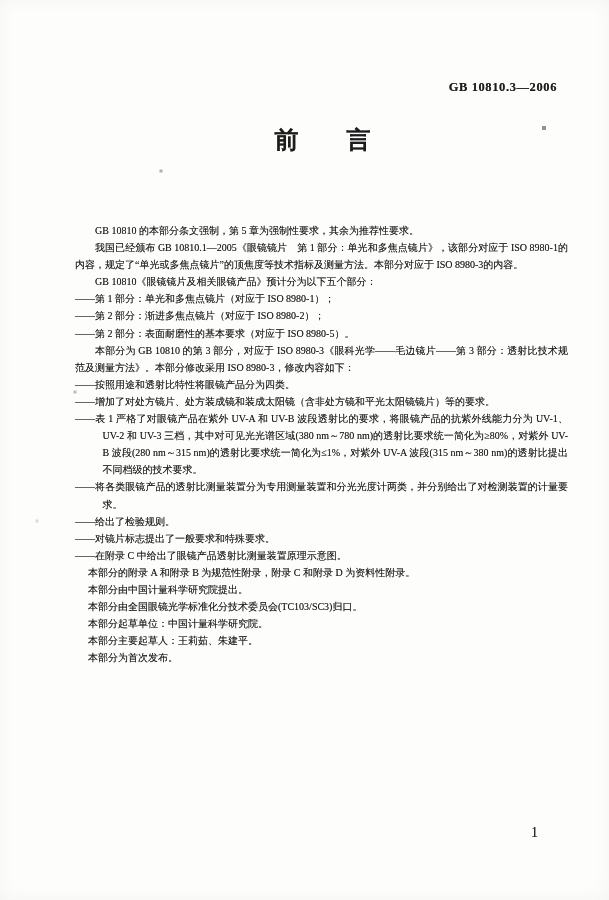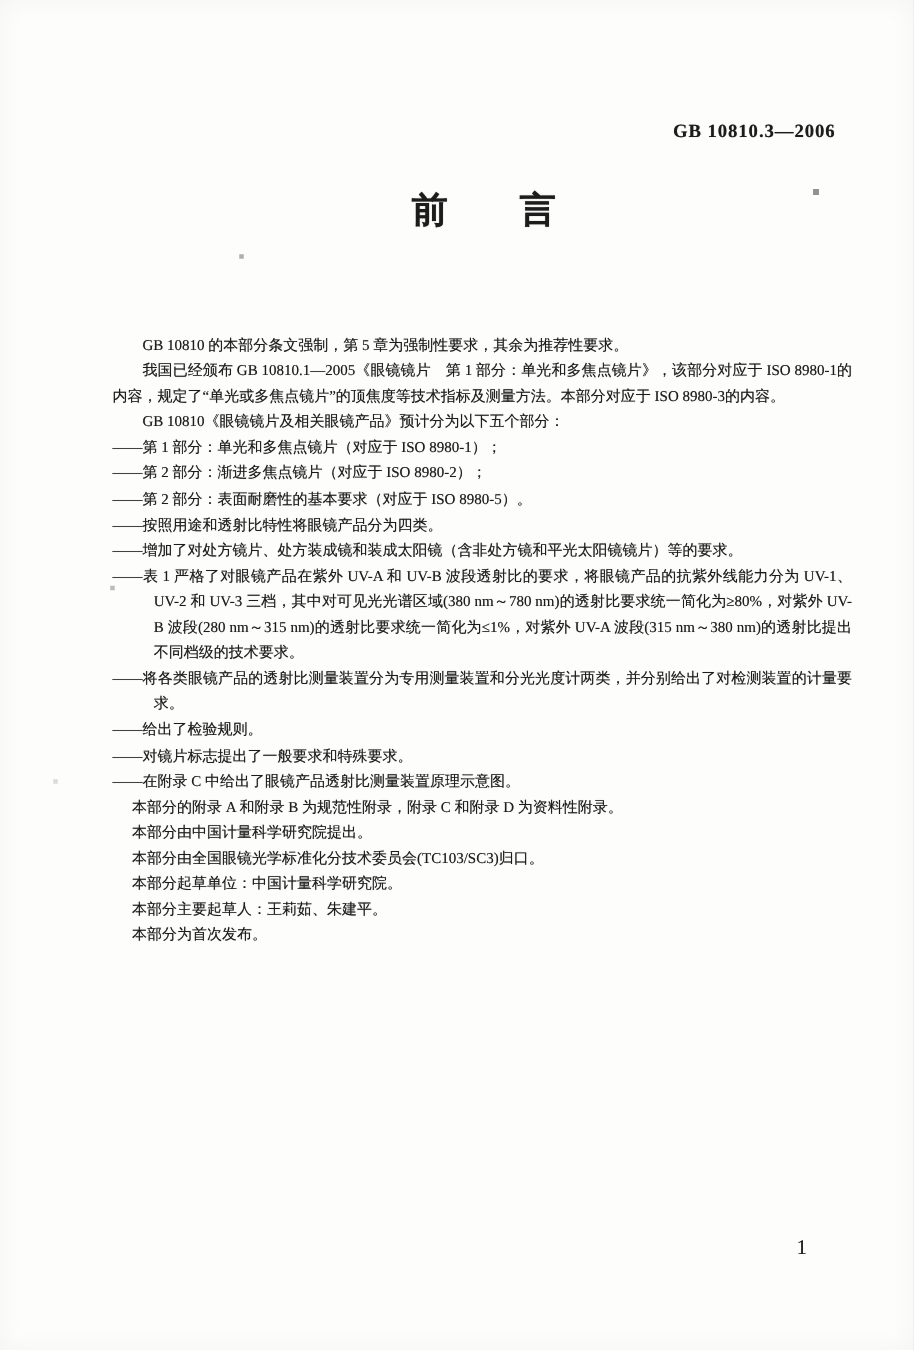--- a/index.html
+++ b/index.html
@@ -64,20 +64,21 @@
   <h1 class="doc-title">前　　言</h1>
 
   <div class="body-text" id="body-text">
 
   <p class="para indent">GB 10810 的本部分条文强制，第 5 章为强制性要求，其余为推荐性要求。</p>
       <p class="para indent">我国已经颁布 GB 10810.1—2005《眼镜镜片　第 1 部分：单光和多焦点镜片》，该部分对应于 ISO 8980-1的内容，规定了“单光或多焦点镜片”的顶焦度等技术指标及测量方法。本部分对应于 ISO 8980-3的内容。</p>
       <p class="para indent">GB 10810《眼镜镜片及相关眼镜产品》预计分为以下五个部分：</p>
       <p class="para dash">——第 1 部分：单光和多焦点镜片（对应于 ISO 8980-1）；</p>
       <p class="para dash">——第 2 部分：渐进多焦点镜片（对应于 ISO 8980-2）；</p>
       <p class="para dash">——第 2 部分：表面耐磨性的基本要求（对应于 ISO 8980-5）。</p>
+      <p class="para indent">本部分为 GB 10810 的第 3 部分，对应于 ISO 8980-3《眼科光学——毛边镜片——第 3 部分：透射比技术规范及测量方法》。本部分修改采用 ISO 8980-3，修改内容如下：</p>
       <p class="para dash">——按照用途和透射比特性将眼镜产品分为四类。</p>
       <p class="para dash">——增加了对处方镜片、处方装成镜和装成太阳镜（含非处方镜和平光太阳镜镜片）等的要求。</p>
       <p class="para dash">——表 1 严格了对眼镜产品在紫外 UV-A 和 UV-B 波段透射比的要求，将眼镜产品的抗紫外线能力分为 UV-1、UV-2 和 UV-3 三档，其中对可见光光谱区域(380 nm～780 nm)的透射比要求统一简化为≥80%，对紫外 UV-B 波段(280 nm～315 nm)的透射比要求统一简化为≤1%，对紫外 UV-A 波段(315 nm～380 nm)的透射比提出不同档级的技术要求。</p>
       <p class="para dash">——将各类眼镜产品的透射比测量装置分为专用测量装置和分光光度计两类，并分别给出了对检测装置的计量要求。</p>
       <p class="para dash">——给出了检验规则。</p>
       <p class="para dash">——对镜片标志提出了一般要求和特殊要求。</p>
       <p class="para dash">——在附录 C 中给出了眼镜产品透射比测量装置原理示意图。</p>
       <p class="para plain">本部分的附录 A 和附录 B 为规范性附录，附录 C 和附录 D 为资料性附录。</p>
       <p class="para plain">本部分由中国计量科学研究院提出。</p>
       <p class="para plain">本部分由全国眼镜光学标准化分技术委员会(TC103/SC3)归口。</p>

